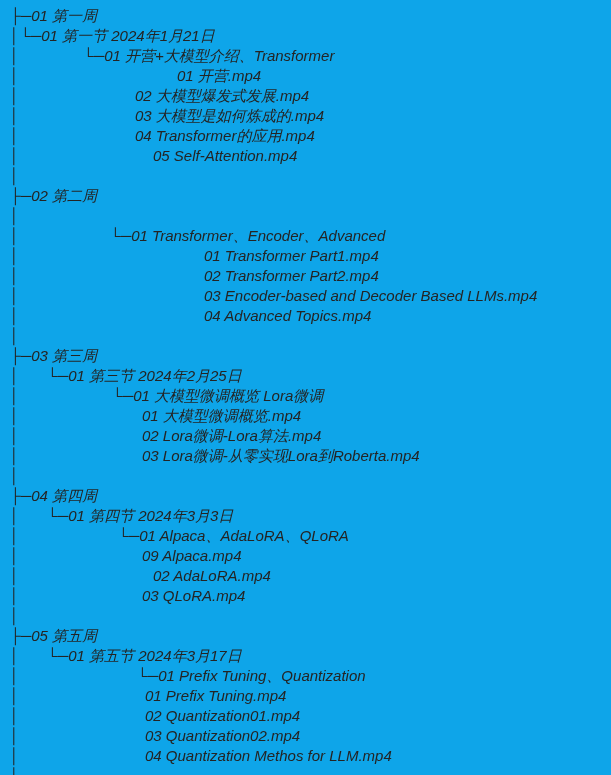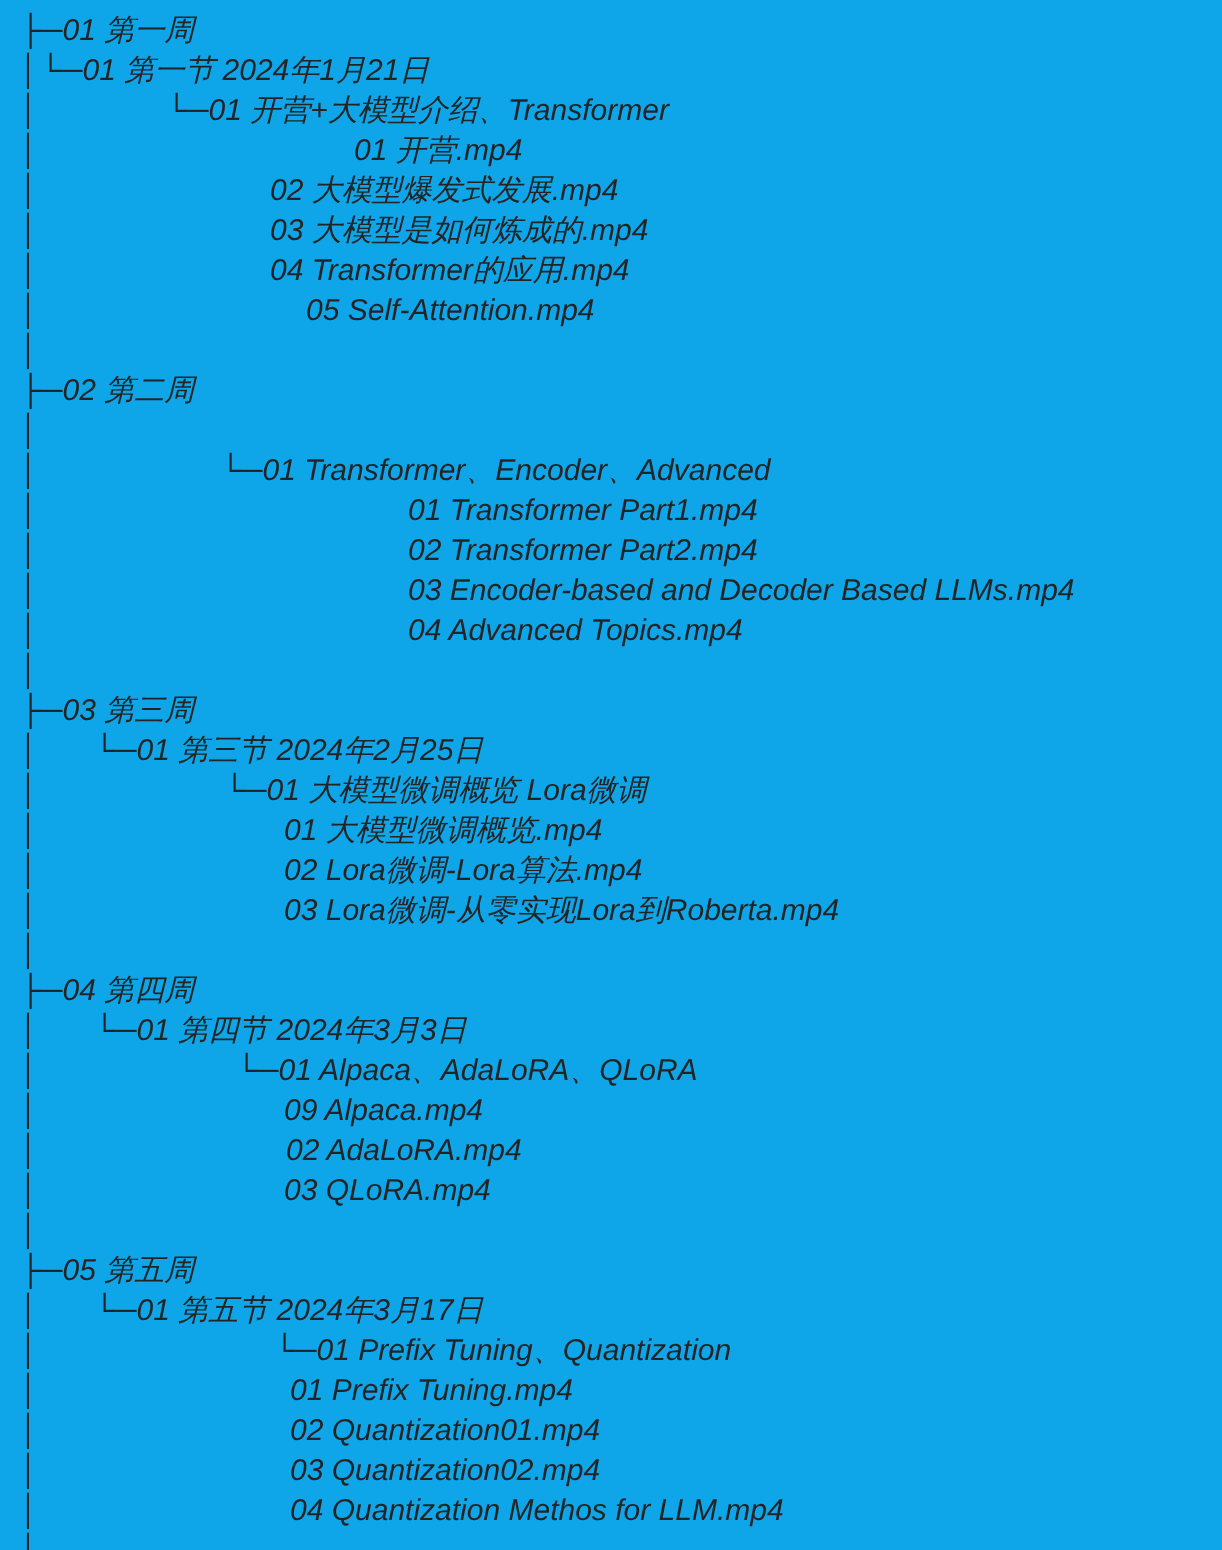--- a/index.html
+++ b/index.html
@@ -175,21 +175,21 @@
     <span class="txt" style="left: 118px;">└─01 Alpaca、AdaLoRA、QLoRA</span>
   </div>
 
   <div class="line">
     <span class="bar">│</span>
     <span class="txt" style="left: 142px;">09 Alpaca.mp4</span>
   </div>
 
   <div class="line">
     <span class="bar">│</span>
-    <span class="txt" style="left: 143px;">02 AdaLoRA.mp4</span>
+    <span class="txt" style="left: 153px;">02 AdaLoRA.mp4</span>
   </div>
 
   <div class="line">
     <span class="bar">│</span>
     <span class="txt" style="left: 142px;">03 QLoRA.mp4</span>
   </div>
 
   <div class="line">
     <span class="bar">│</span>
     <span class="txt" style="left: 0px;"></span>

